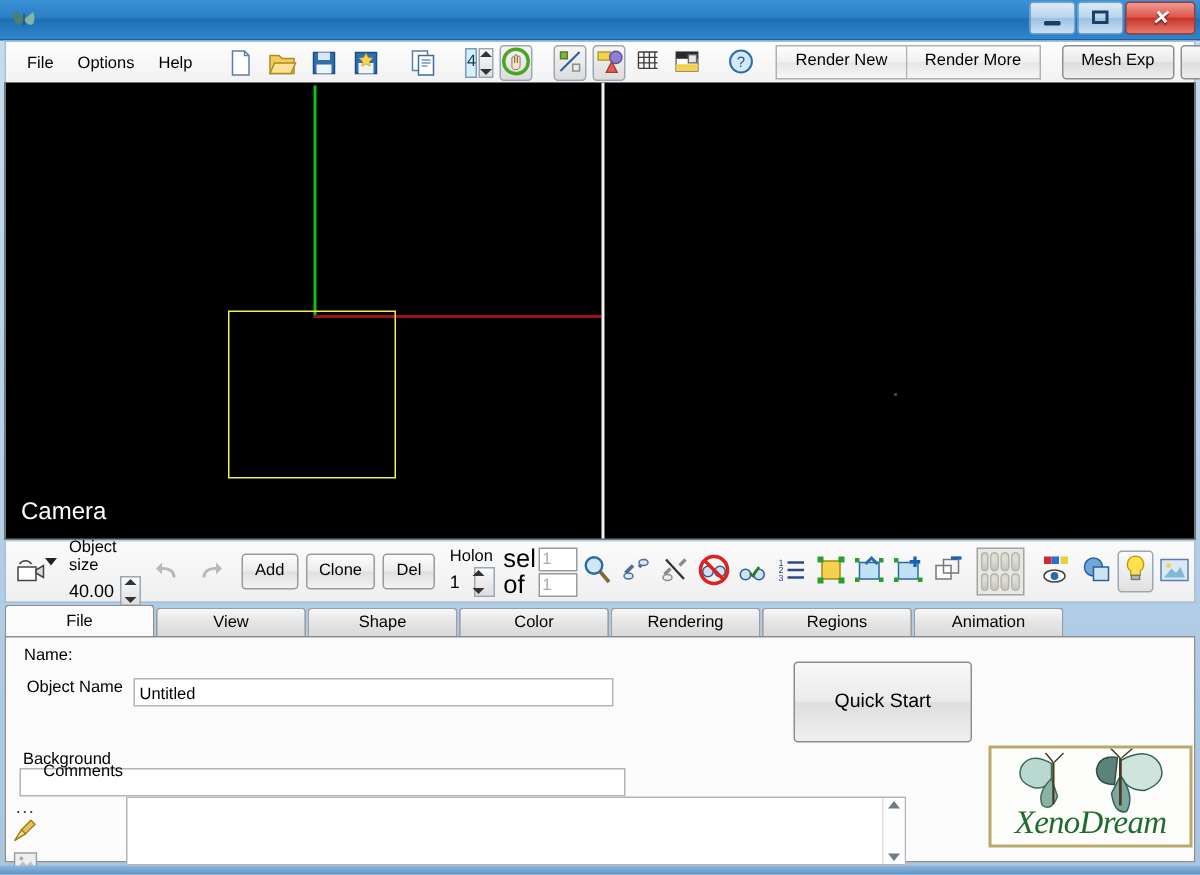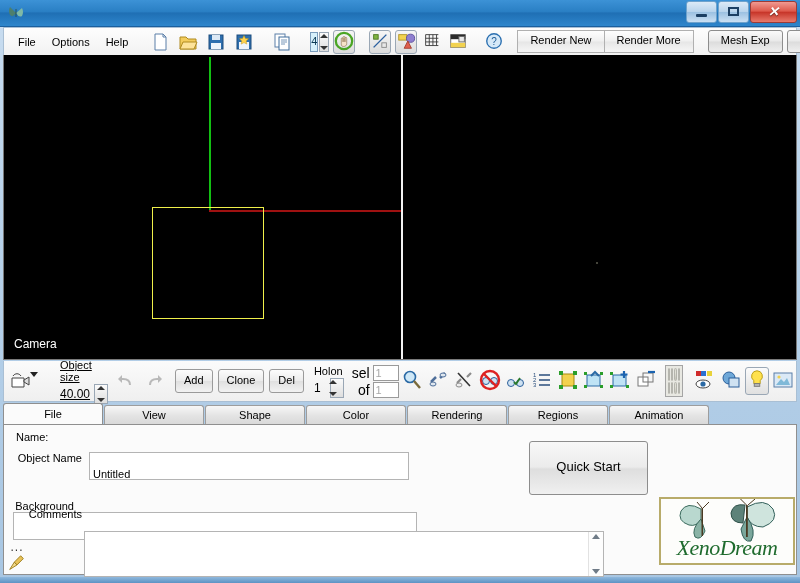--- a/index.html
+++ b/index.html
@@ -95,52 +95,52 @@
     overflow:hidden;
   }
   .vdiv{position:absolute;left:397px;top:0;width:2px;height:305px;background:#f2f2f2;}
   .axis-y{position:absolute;left:205px;top:2px;width:2px;height:155px;background:#13bf13;}
   .axis-x{position:absolute;left:205px;top:155px;width:192px;height:2px;background:#9f1111;}
   .wirebox{
     position:absolute;left:148px;top:152px;width:112px;height:112px;
     border:1px solid #f0f04a;box-sizing:border-box;
   }
   .camlabel{
-    position:absolute;left:10px;bottom:8px;color:#fff;font-size:12px;
+    position:absolute;left:10px;bottom:8px;color:#fff;font-size:16px;
     text-shadow:0 1px 1px #000;
   }
   .dot{position:absolute;left:592px;top:207px;width:2px;height:2px;background:#44443a;}
   
   .ctrlbar{
     position:absolute;left:3px;top:361px;width:794px;height:41px;
     background:linear-gradient(180deg,#fbfbfb,#efefef);
     border:1px solid #a9bfd4;border-top:none;box-sizing:border-box;
     display:flex;align-items:center;padding-left:4px;
   }
   .camsel{position:relative;width:34px;height:30px;}
-  .sizegrp{margin-left:18px;width:72px;text-decoration:underline;}
+  .sizegrp{margin-left:4px;width:72px;}
   .sizelbl{font-size:11px;color:#000;line-height:12px;}
   .sizeval{
     display:flex;align-items:center;margin-top:1px;
   }
   .sizenum{font-size:12px;color:#000;padding-right:3px;}
   .undo,.redo{width:24px;height:24px;margin:0 3px;position:relative;}
   .cbtn{
     height:22px;padding:0 8px;margin-left:5px;
     border:1px solid #9a9a9a;border-radius:3px;
     background:linear-gradient(180deg,#fcfcfc 0%,#ececec 48%,#e0e0e0 52%,#f2f2f2 100%);
     font-size:11px;line-height:20px;cursor:default;color:#000;
   }
   .holon{margin-left:10px;text-align:left;width:56px;}
   .holon .hl{font-size:11px;line-height:12px;}
   .holon .hv{display:flex;align-items:center;margin-top:1px;}
   .holon .hv span{font-size:12px;padding-right:8px;}
   .selof{margin-left:4px;display:flex;flex-direction:column;}
   .selrow{display:flex;align-items:center;height:17px;}
-  .selrow label{font-size:14px;width:20px;text-align:right;padding-right:3px;color:#000;}
+  .selrow label{font-size:17px;width:20px;text-align:left;padding-right:3px;color:#000;}
   .selfield{
     width:26px;height:16px;border:1px solid #9a9a9a;background:#fff;
     font-size:11px;color:#a8a8a8;line-height:15px;padding-left:2px;box-sizing:border-box;
   }
   .cb-ico{width:26px;height:26px;margin:0 1px;position:relative;display:inline-block;cursor:default;}
   .gridpad{
     margin-left:6px;width:74px;height:32px;border:1px solid #a5a5a5;
     background:#e8e8e2;display:grid;grid-template-columns:repeat(4,1fr);
     grid-template-rows:repeat(2,1fr);gap:1px;padding:2px;box-sizing:border-box;
   }
@@ -173,21 +173,21 @@
   .panel{
     position:absolute;left:3px;top:424px;width:794px;height:151px;
     background:#fbfbfb;border:1px solid #8f8f8f;box-sizing:border-box;
   }
   .fileLbl{position:absolute;left:12px;top:6px;font-size:11px;color:#000;}
   .frow{position:absolute;display:flex;align-items:flex-start;}
   .frow label{font-size:11px;color:#000;text-align:right;}
   .tinput{
     border:1px solid #b4b4b4;background:#fff;height:19px;
     font-size:11px;font-family:"Liberation Sans",sans-serif;color:#000;
-    padding:13px 3px;box-sizing:border-box;line-height:17px;
+    padding:2px 3px;box-sizing:border-box;line-height:17px;
   }
   .sbtn{
     height:19px;padding:0 7px;margin-left:4px;
     border:1px solid #9a9a9a;border-radius:2px;
     background:linear-gradient(180deg,#fcfcfc 0%,#ededed 48%,#e1e1e1 52%,#f3f3f3 100%);
     font-size:11px;line-height:17px;cursor:default;color:#000;
   }
   .comments{
     position:absolute;left:84px;top:531px;width:520px;height:46px;
   }

